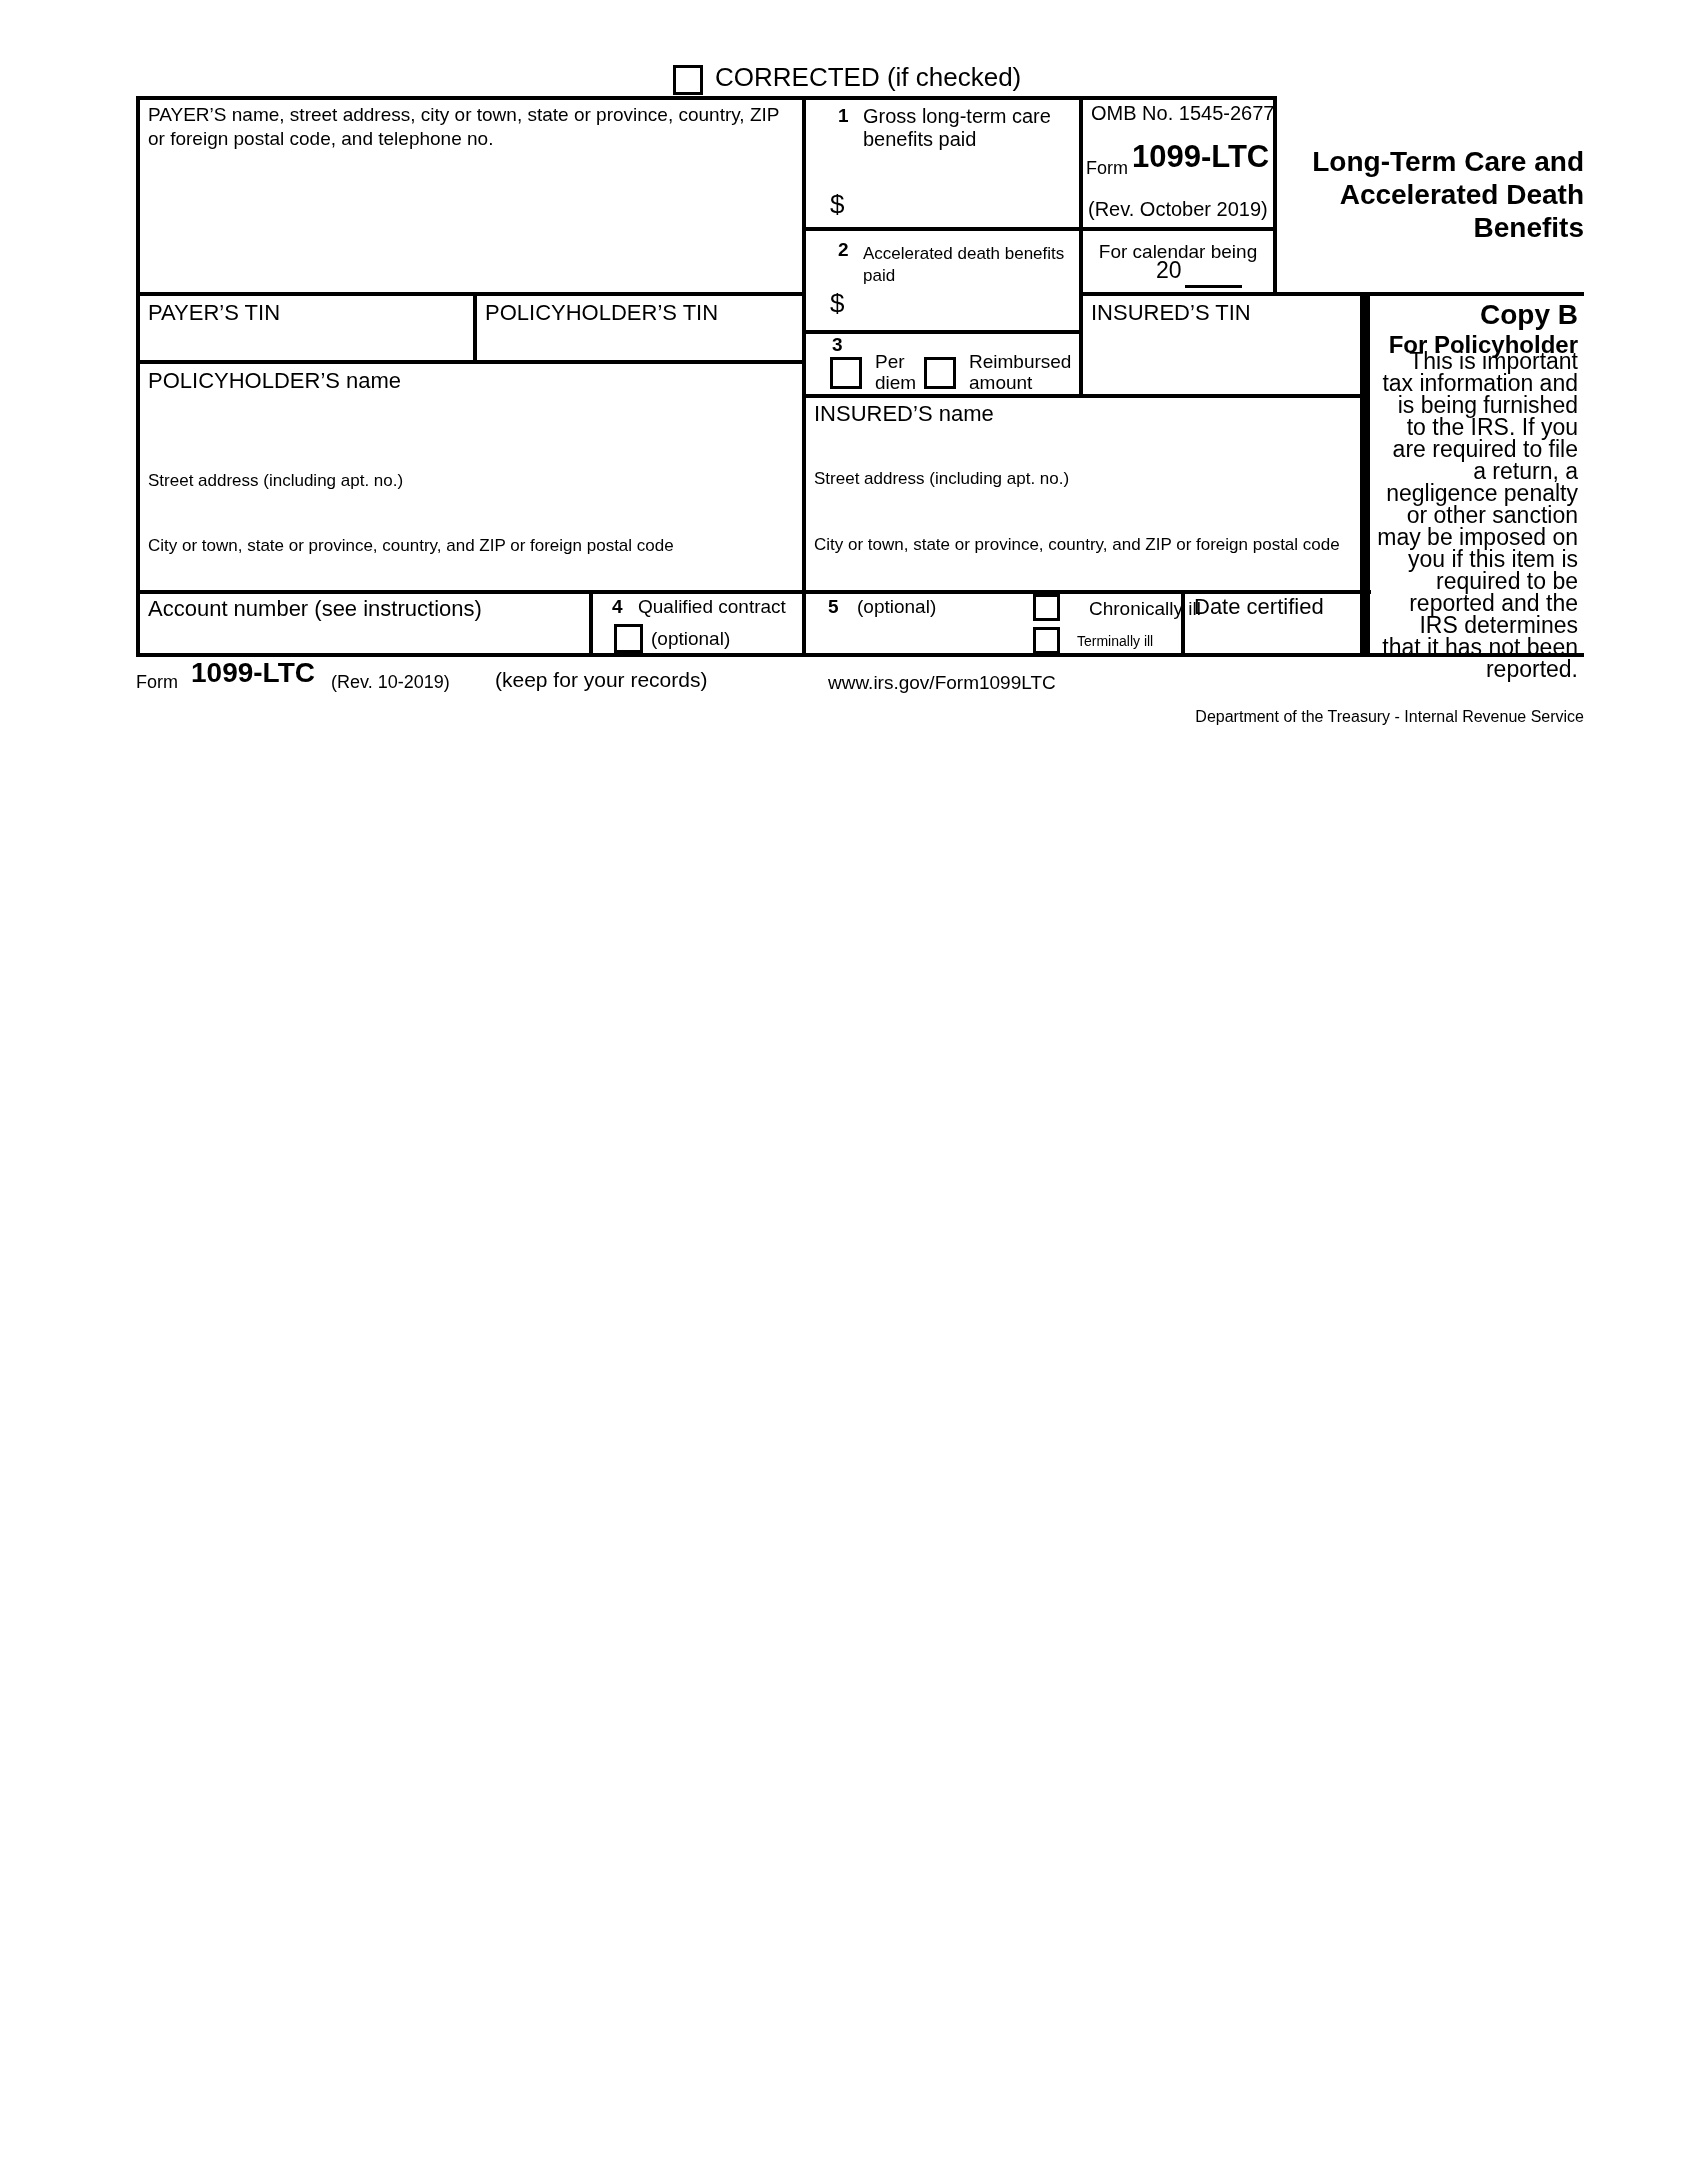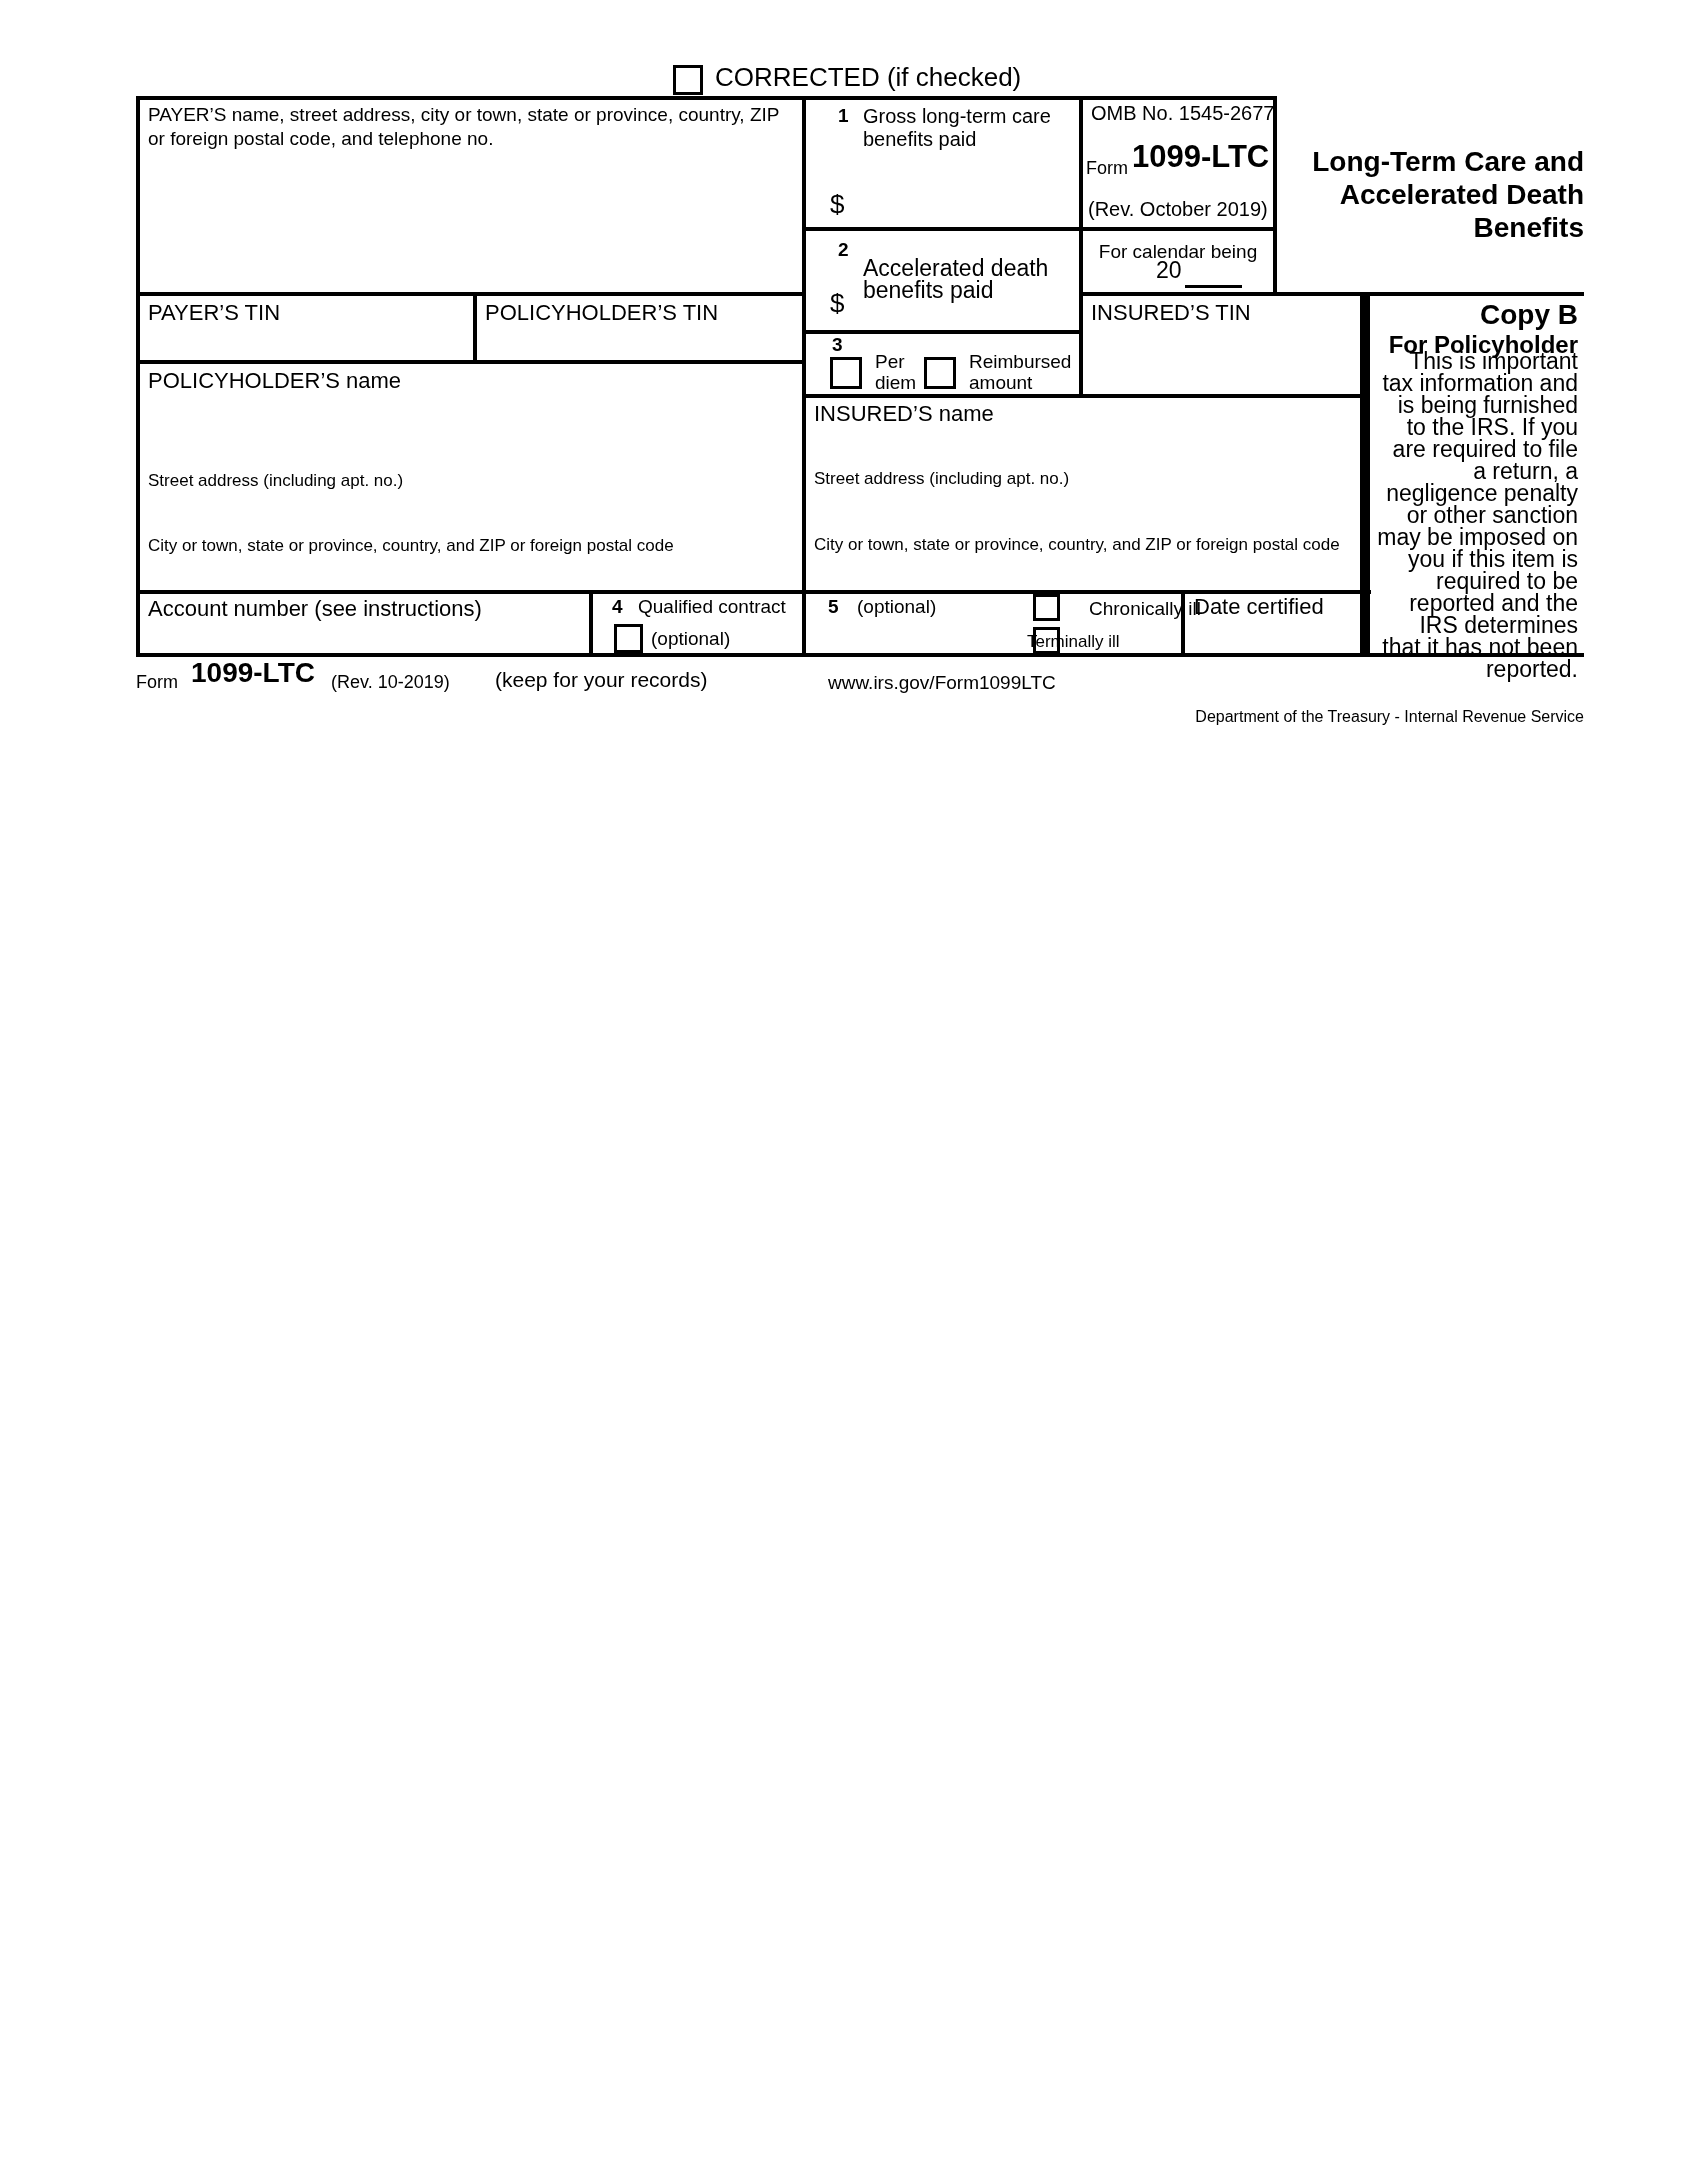--- a/index.html
+++ b/index.html
@@ -55,21 +55,21 @@
 <div class="lbl bold" style="left:1132px;top:146px;font-size:31px;">1099-LTC</div>
 <div class="lbl" style="left:1088px;top:199px;font-size:20px;">(Rev. October 2019)</div>
 
 <div style="position:absolute;left:1287px;top:145px;width:297px;text-align:right;font-weight:bold;font-size:28px;line-height:33px;">
   <span style="display:block;">Long-Term Care and</span>
   <span style="display:block;">Accelerated Death</span>
   <span style="display:block;">Benefits</span>
 </div>
 
 <div class="lbl bold" style="left:838px;top:239px;font-size:19px;">2</div>
-<div class="lbl wrap" style="left:863px;top:257px;width:210px;font-size:23px;line-height:22px;">Accelerated death benefits paid</div>
+<div class="lbl wrap" style="left:863px;top:243px;width:210px;font-size:17px;line-height:22px;">Accelerated death benefits paid</div>
 <div class="lbl" style="left:830px;top:293px;font-size:26px;">$</div>
 <div class="field" style="left:859px;top:291px;width:213px;height:34px;"></div>
 
 <div class="lbl ctr" style="left:1083px;top:241px;width:190px;font-size:19px;">For calendar being</div>
 <div class="lbl" style="left:1156px;top:260px;font-size:23px;text-align:right;">20</div>
 <div class="field" style="left:1185px;top:259px;width:57px;height:26px;"></div>
 
 <div class="lbl" style="left:148px;top:302px;">PAYER’S TIN</div>
 <div class="field" style="left:144px;top:327px;width:327px;height:30px;"></div>
 <div class="lbl" style="left:485px;top:302px;">POLICYHOLDER’S TIN</div>
@@ -106,21 +106,21 @@
 <div class="lbl bold" style="left:612px;top:596px;font-size:19px;">4</div>
 <div class="lbl" style="left:638px;top:596px;font-size:19px;">Qualified contract</div>
 <div class="cb" style="left:614px;top:624px;width:29px;height:29px;"></div>
 <div class="lbl" style="left:651px;top:628px;font-size:19px;">(optional)</div>
 
 <div class="lbl bold" style="left:828px;top:596px;font-size:19px;">5</div>
 <div class="lbl" style="left:857px;top:596px;font-size:19px;">(optional)</div>
 <div class="cb" style="left:1033px;top:594px;width:27px;height:27px;"></div>
 <div class="lbl" style="left:1089px;top:598px;font-size:19px;">Chronically ill</div>
 <div class="cb" style="left:1033px;top:627px;width:27px;height:27px;"></div>
-<div class="lbl" style="left:1027px;top:631px;font-size:17px;">Terminally ill</div>
+<div class="lbl" style="left:1077px;top:631px;font-size:14px;">Terminally ill</div>
 <div class="lbl" style="left:1194px;top:596px;">Date certified</div>
 <div class="field" style="left:1190px;top:622px;width:166px;height:30px;"></div>
 
 <div class="lbl" style="left:136px;top:672px;font-size:18px;">Form</div>
 <div class="lbl bold" style="left:191px;top:662px;font-size:28px;">1099-LTC</div>
 <div class="lbl" style="left:331px;top:672px;font-size:18px;">(Rev. 10-2019)</div>
 <div class="lbl" style="left:495px;top:669px;font-size:21px;">(keep for your records)</div>
 <div class="lbl" style="left:828px;top:672px;font-size:19px;">www.irs.gov/Form1099LTC</div>
 <div class="lbl rt" style="left:1089px;top:672px;width:495px;font-size:16px;margin-top:34px;">Department of the Treasury - Internal Revenue Service</div>
 

